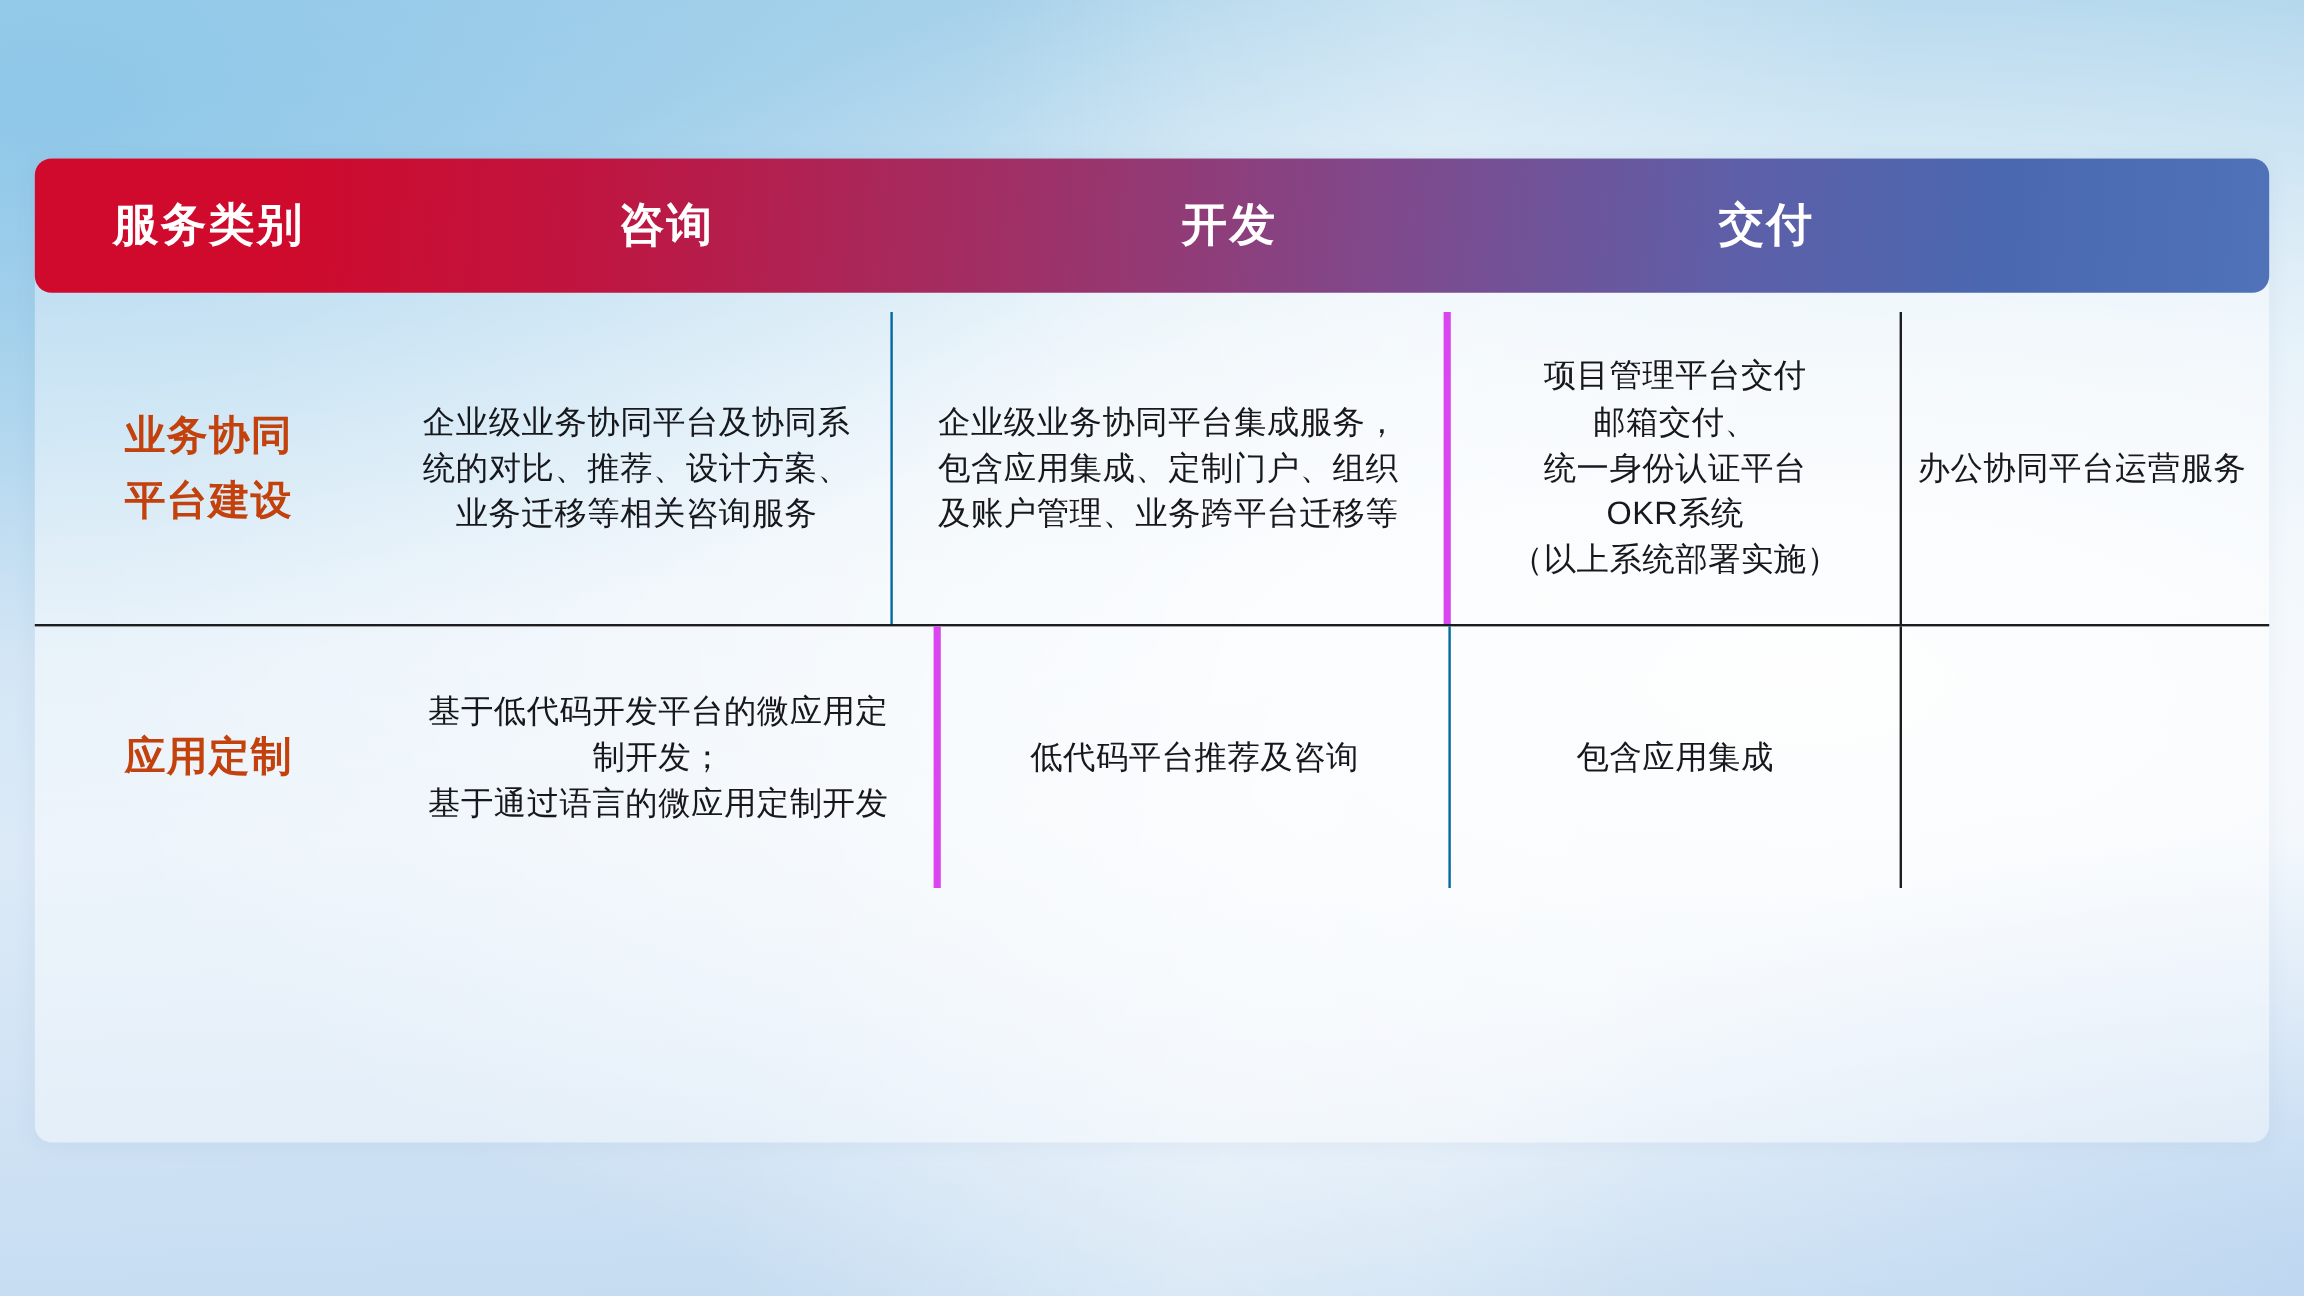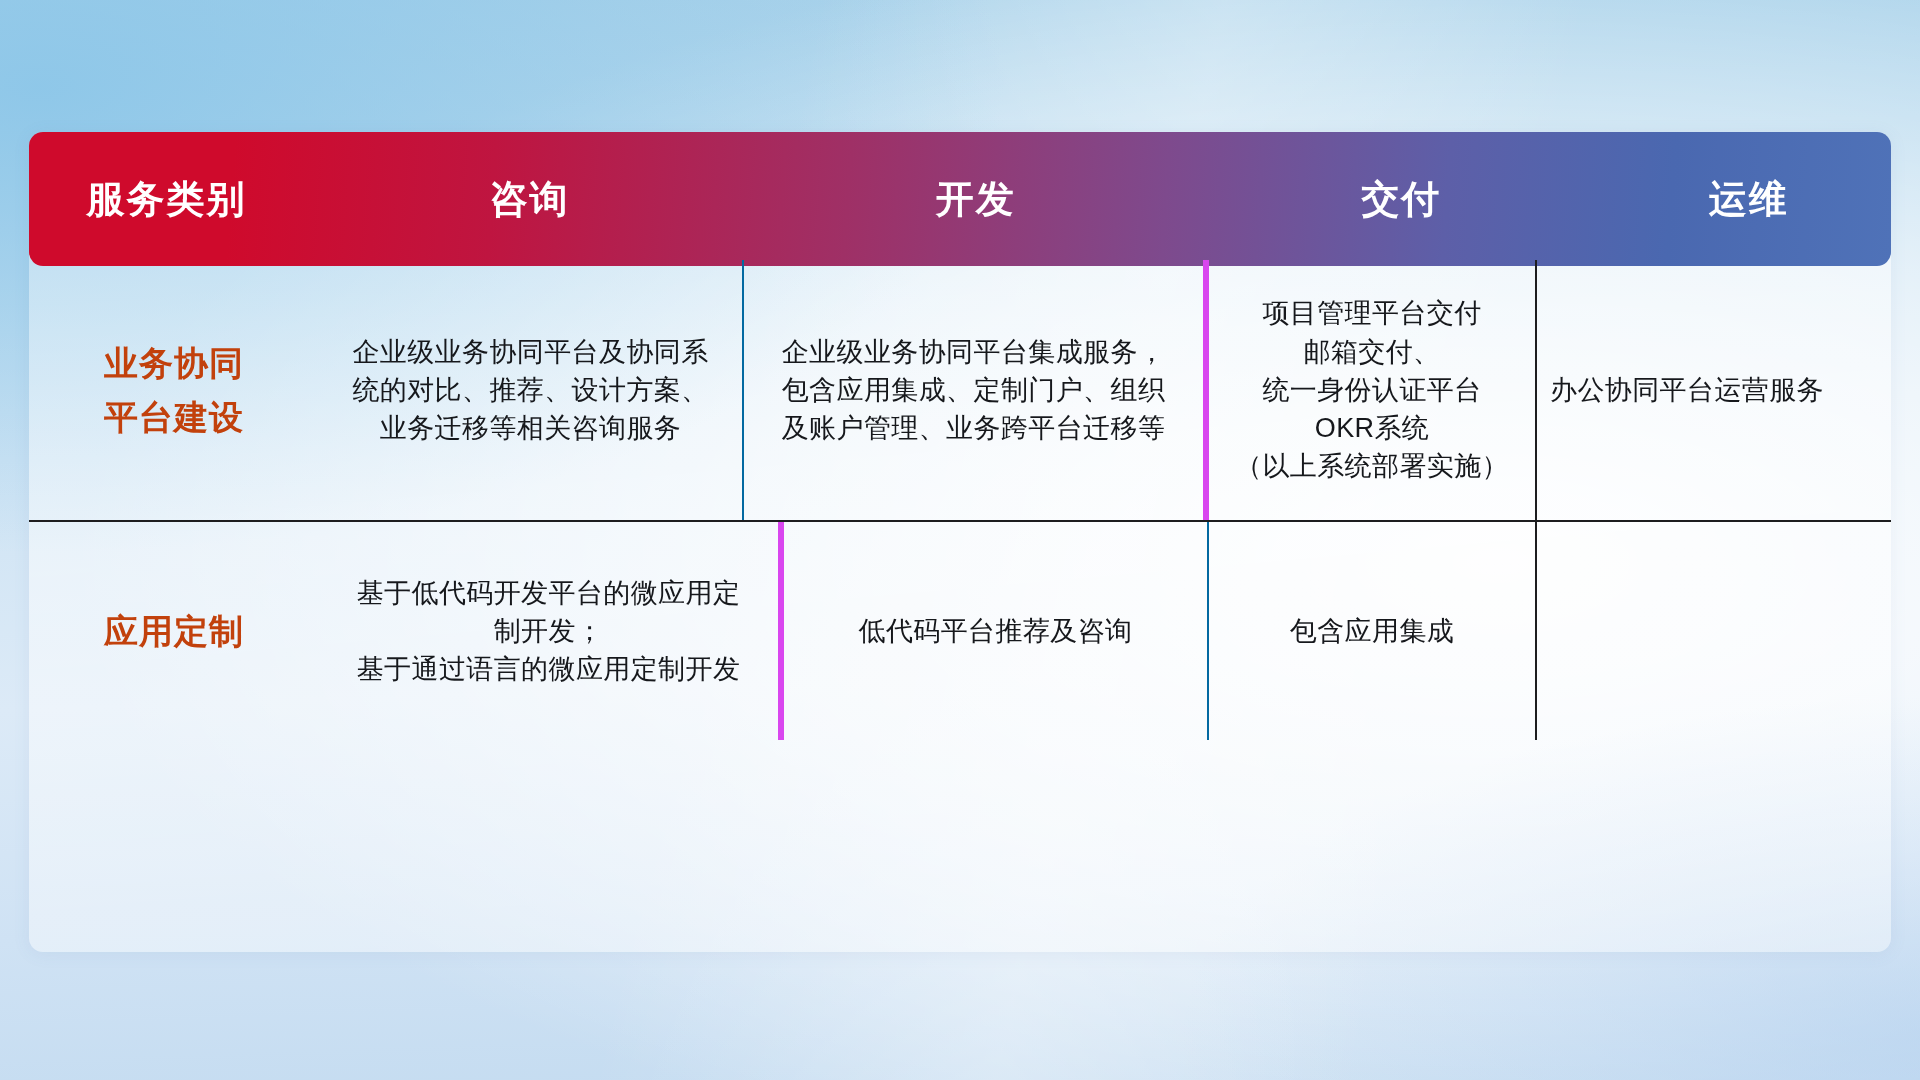--- a/index.html
+++ b/index.html
@@ -47,21 +47,21 @@
     background: linear-gradient(175deg, rgba(255,255,255,0.30) 0%, rgba(255,255,255,0.52) 45%, rgba(255,255,255,0.40) 100%);
     box-shadow: 0 2px 18px rgba(90,120,160,0.08);
   }
 
   
   #table-header {
     position: absolute;
     left: 29px;
     top: 132px;
     width: 1862px;
-    height: 134px;
+    height: 112px;
     border-radius: 14px;
     background: linear-gradient(94deg,
         #cf0a2c 0%,
         #cf0a2c 11%,
         #bf1540 25%,
         #9f3066 44%,
         #7e4a8d 61%,
         #5d5fa8 76%,
         #4a68b0 88%,
         #4f72b8 100%);
@@ -112,21 +112,21 @@
     padding: 6px 12px;
     color: #16181c;
     font-size: 27px;
     line-height: 1.42;
     white-space: pre-line;
     letter-spacing: 0.4px;
   }
   .c0 { width: 290px; }
   .c1 { width: 425px; border-right: 2px solid #0369a1; }
   .c2 { width: 465px; border-right: 6px solid #d946ef; }
-  .c3 { width: 328px; border-right: 2px solid #1d1d1f; }
+  .c3 { width: 376px; border-right: 2px solid #1d1d1f; }
   .c4 { width: 300px; }
 
   .cat-label {
     color: #c2410c;
     font-size: 34px;
     font-weight: bold;
     line-height: 1.6;
     letter-spacing: 1px;
   }
 </style>
@@ -137,21 +137,20 @@
 <div id="bg-left-wash"></div>
 <div id="bg-sheen"></div>
 
 <div id="table-panel"></div>
 
 <div id="table-header">
   <div class="hdr-cell hdr-c0">服务类别</div>
   <div class="hdr-cell hdr-c1">咨询</div>
   <div class="hdr-cell hdr-c2">开发</div>
   <div class="hdr-cell hdr-c3">交付</div>
-  <div class="hdr-cell hdr-c4">运维</div>
 </div>
 
 <div id="table-body">
 
   <div class="row" id="row-0">
     <div class="cell c0 cat-label">业务协同
 平台建设</div>
     <div class="cell c1">企业级业务协同平台及协同系
 统的对比、推荐、设计方案、
 业务迁移等相关咨询服务</div>

